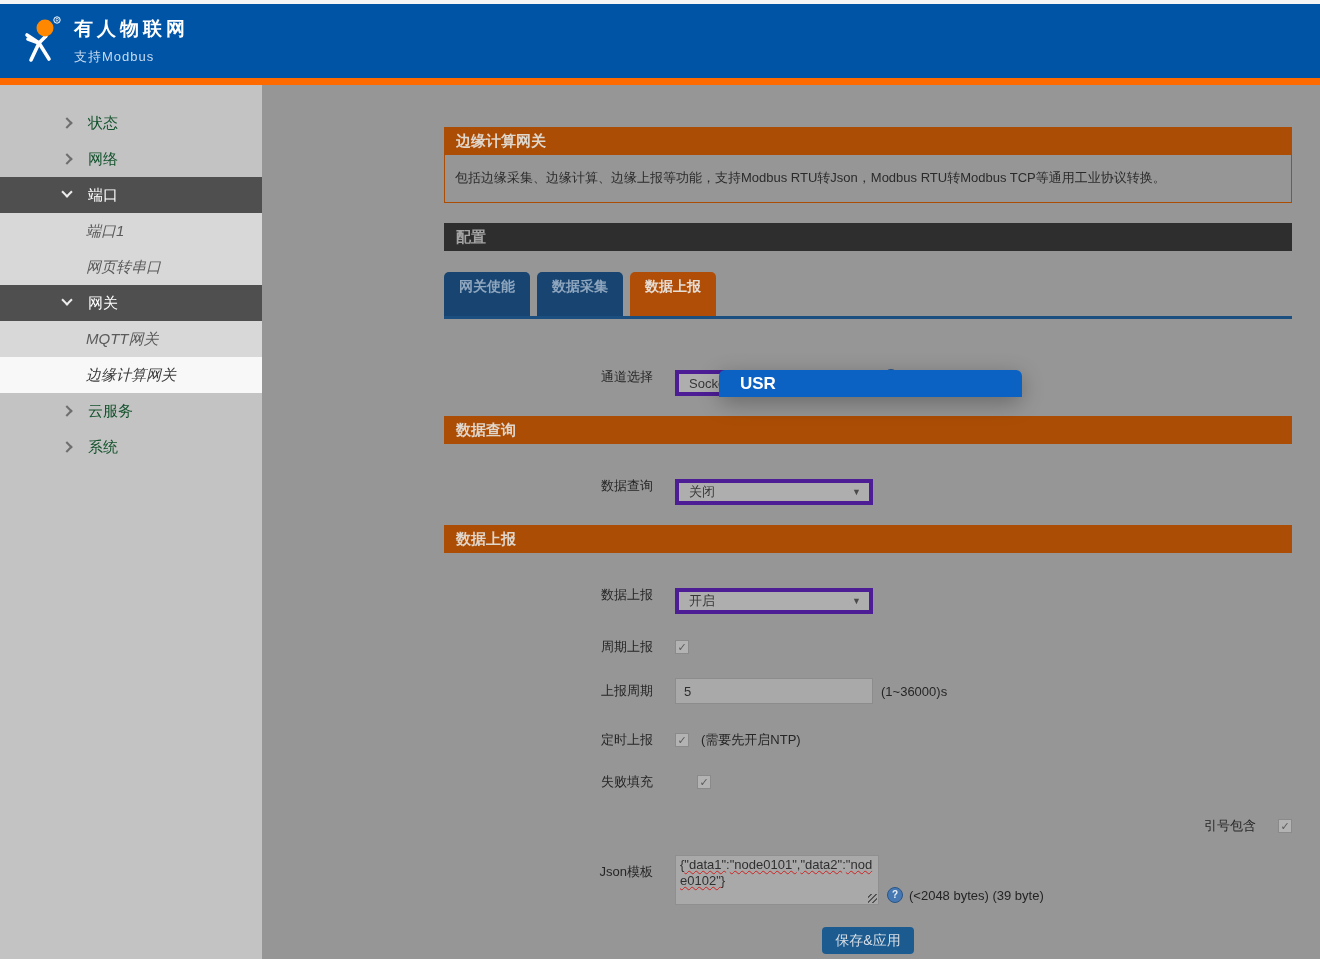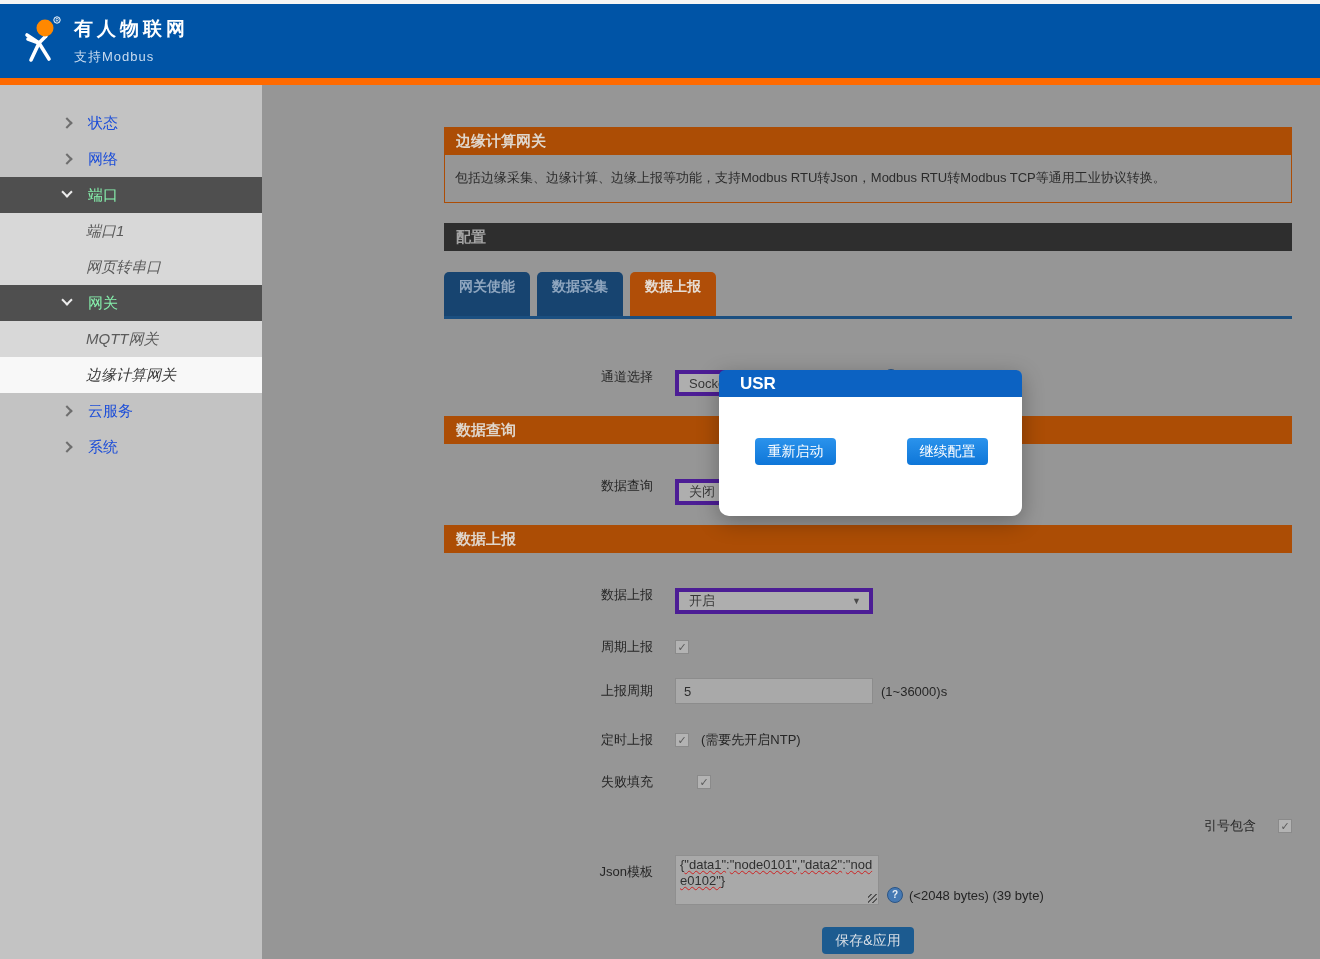--- a/index.html
+++ b/index.html
@@ -12,23 +12,23 @@
   .logo { width:46px; height:52px; margin-right:12px; }
   .brand-name { color:#FFFFFF; font-size:19px; font-weight:bold; letter-spacing:4px; }
   .brand-tagline { color:#C9DCF0; font-size:13px; letter-spacing:1px; margin-top:6px; }
   .accent-stripe { height:7px; background:#FF6A00; }
 
   
   .body-row { display:flex; height:874px; }
 
   
   .sidebar { width:262px; background:#C3C3C3; padding-top:20px; flex:none; }
-  .nav-item { position:relative; height:36px; line-height:36px; font-size:15px; color:#1d4ed8; padding-left:88px; cursor:pointer; }
+  .nav-item { position:relative; height:36px; line-height:36px; font-size:15px; color:#14532d; padding-left:88px; cursor:pointer; }
   .nav-item .chev { position:absolute; left:63px; top:14px; width:8px; height:8px; border-right:2px solid #6E6E6E; border-bottom:2px solid #6E6E6E; transform:rotate(-45deg); }
-  .nav-item.expanded { background:#4F4F4F; color:#86efac; }
+  .nav-item.expanded { background:#4F4F4F; color:#ffffff; }
   .nav-item.expanded .chev { border-color:#EDEDED; transform:rotate(45deg); top:11px; }
   .nav-sub { height:36px; line-height:36px; font-size:15px; color:#5A5A5A; padding-left:86px; background:#D8D8D8; cursor:pointer;font-style:italic; }
   .nav-sub.selected { background:#F8F8F8; color:#3A3A3A; }
 
   
   .main { flex:1; background:#969696; padding:42px 28px 0 182px; }
 
   .title-bar { height:28px; line-height:28px; background:#AC4D05; color:#DFD6CC; font-size:15px; font-weight:bold; padding-left:12px; }
   .desc-box { border:1px solid #AC4D05; border-top:none; padding:14px 10px 15px 10px; font-size:13px; color:#2B2B2B; }
   .config-bar { margin-top:20px; height:28px; line-height:28px; background:#2E2E2E; color:#a3a3a3; font-size:15px; font-weight:bold; padding-left:12px; }
@@ -199,19 +199,15 @@
 
       <div class="save-row">
         <button class="save-btn">保存&amp;应用</button>
       </div>
 
     </main>
   </div>
 
   <div class="dialog">
     <div class="dialog-header">USR</div>
-    <div class="dialog-body">
-      <button class="dlg-btn restart">重新启动</button>
-      <button class="dlg-btn continue">继续配置</button>
-    </div>
   </div>
 
 </div>
 
 </body></html>

